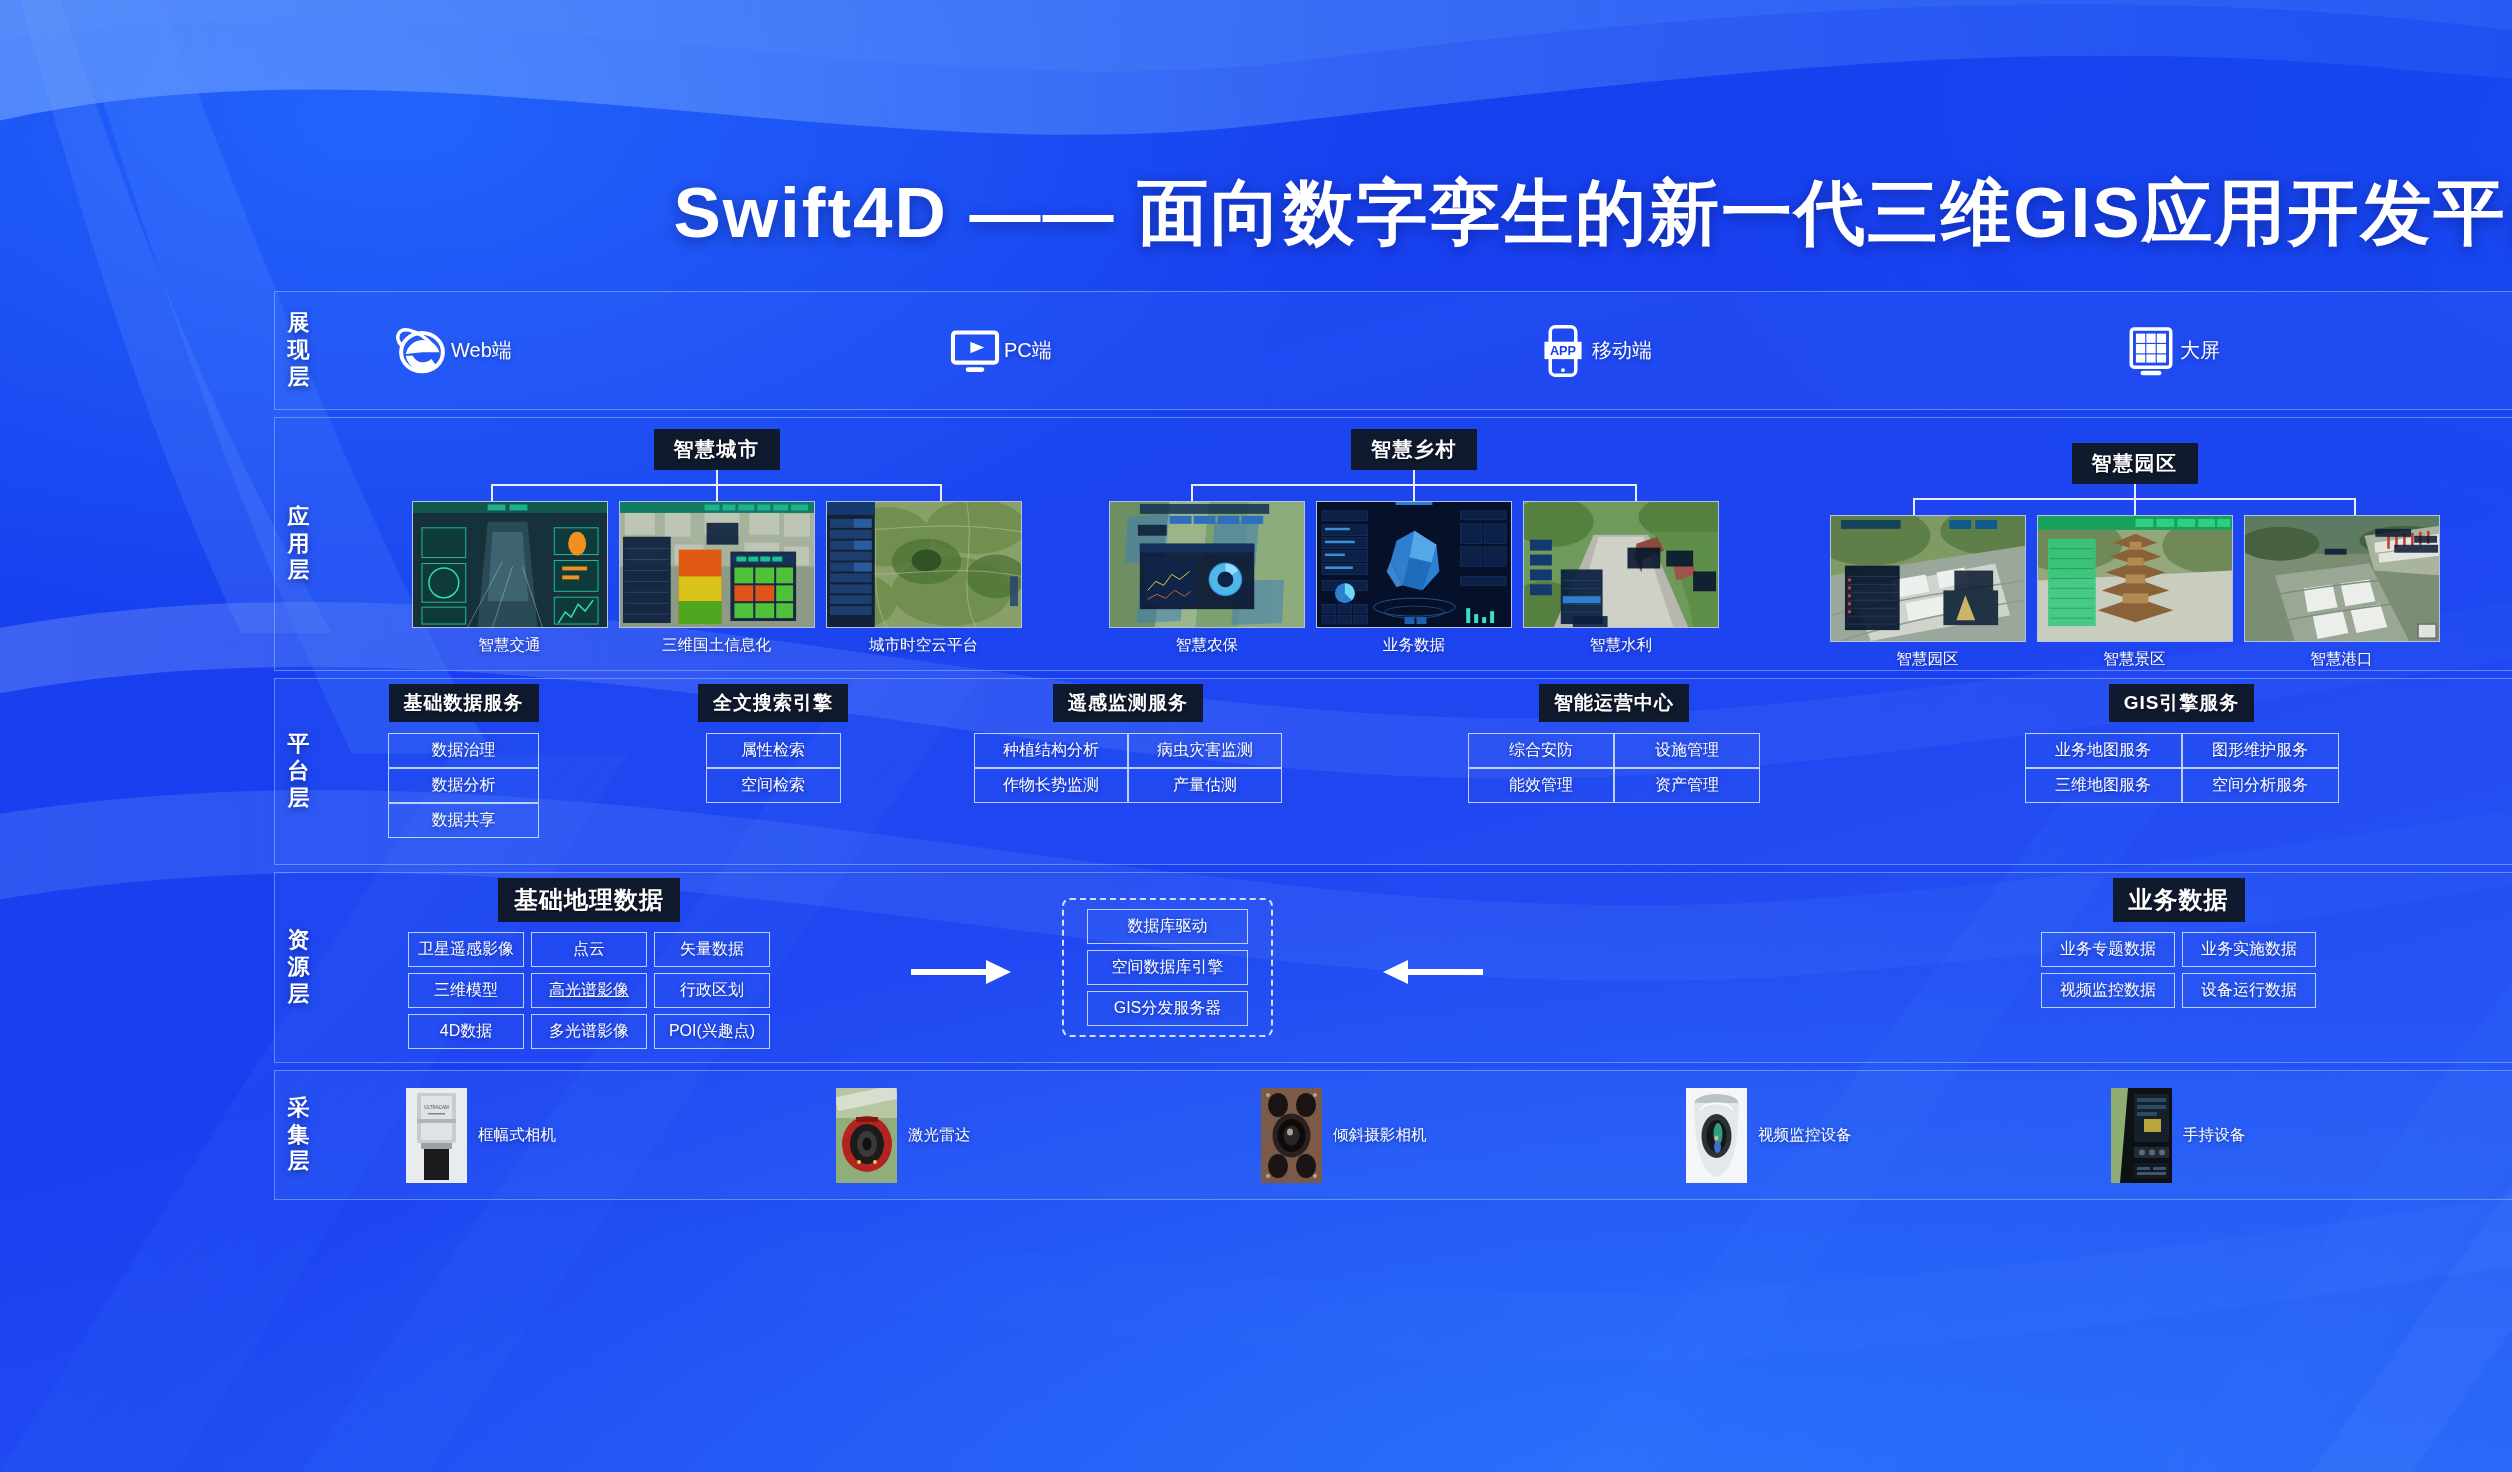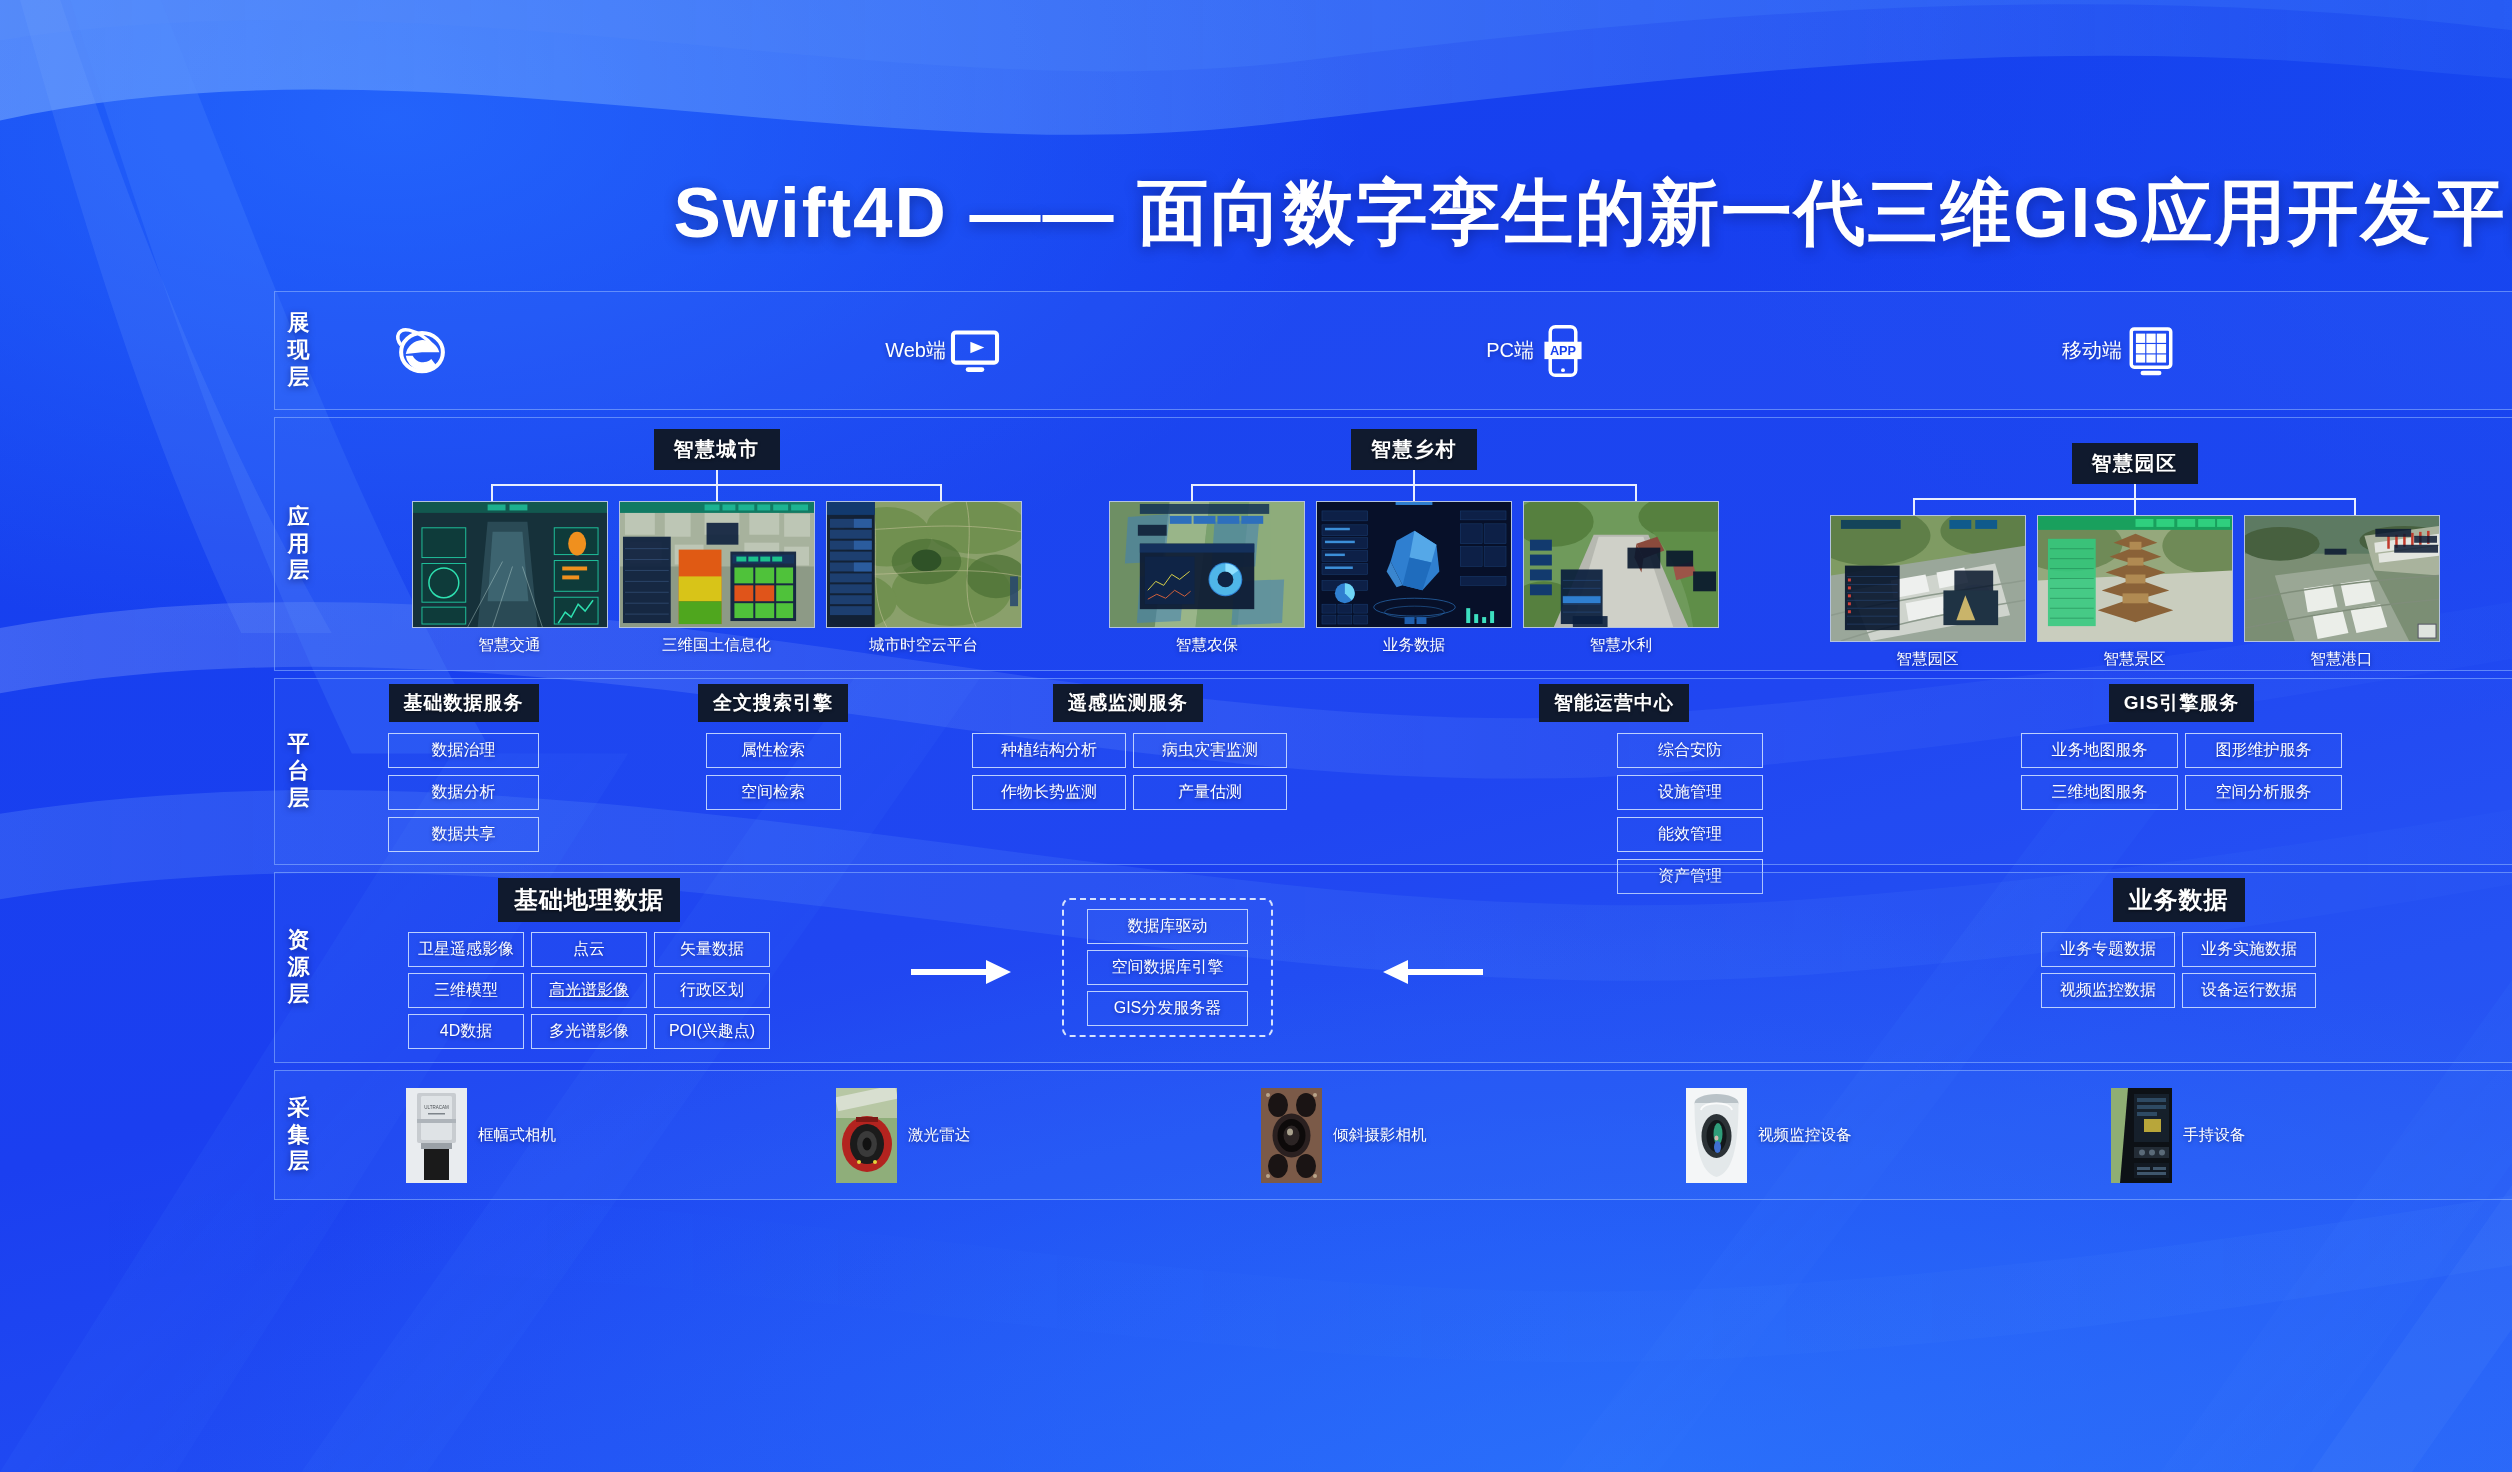--- a/index.html
+++ b/index.html
@@ -46,21 +46,21 @@
     width:48px;flex:0 0 48px;display:flex;align-items:center;justify-content:center;
     color:#fff;font-size:22px;font-weight:bold;line-height:1.22;
     text-align:center;letter-spacing:1px;
     text-shadow:0 1.5px 6px rgba(0,10,70,.5);
   }
   .layer-label span{display:block;writing-mode:horizontal-tb;}
   .band-body{flex:1;position:relative;}
 
   
   .pres-row{display:flex;height:100%;align-items:center;padding-left:70px;box-sizing:border-box;}
-  .pres-item{display:flex;align-items:center;gap:0;justify-content:space-between;}
+  .pres-item{display:flex;align-items:center;gap:0;}
   .pres-item.i0{width:553px;}
   .pres-item.i1{width:588px;}
   .pres-item.i2{width:588px;}
   .pres-item.i3{width:452px;}
   .pres-label{color:#fff;font-size:20px;font-weight:500;white-space:nowrap;
     text-shadow:0 1px 5px rgba(0,10,70,.4);}
   .pres-icon{width:58px;height:58px;flex:0 0 58px;display:block;}
 
   
   .app-groups{display:flex;height:100%;padding:0 17px 0 57px;box-sizing:border-box;}
@@ -92,21 +92,21 @@
     text-shadow:0 1px 4px rgba(0,10,70,.5);}
 
   
   .plat-groups{position:relative;height:100%;}
   .plat-group{position:absolute;top:5px;display:flex;flex-direction:column;align-items:center;}
   .plat-title{
     background:#101a2e;color:#fff;font-size:19px;font-weight:bold;letter-spacing:1px;
     padding:6px 15px;white-space:nowrap;
     text-shadow:0 1px 3px rgba(0,0,0,.55);
   }
-  .chip-grid{display:flex;flex-wrap:wrap;justify-content:flex-end;gap:7px;margin-top:11px;}
+  .chip-grid{display:flex;flex-wrap:wrap;justify-content:center;margin-top:11px;}
   .chip{
     box-sizing:border-box;border:1.5px solid rgba(205,222,255,.9);
     background:rgba(60,110,250,.10);
     color:#fff;font-size:16px;text-align:center;
     padding:6px 0;white-space:nowrap;
     text-shadow:0 1px 4px rgba(0,10,70,.45);
   }
   .chip.w1{width:151px;}
   .chip.w2{width:135px;}
   .chip.w3{width:154px;}

